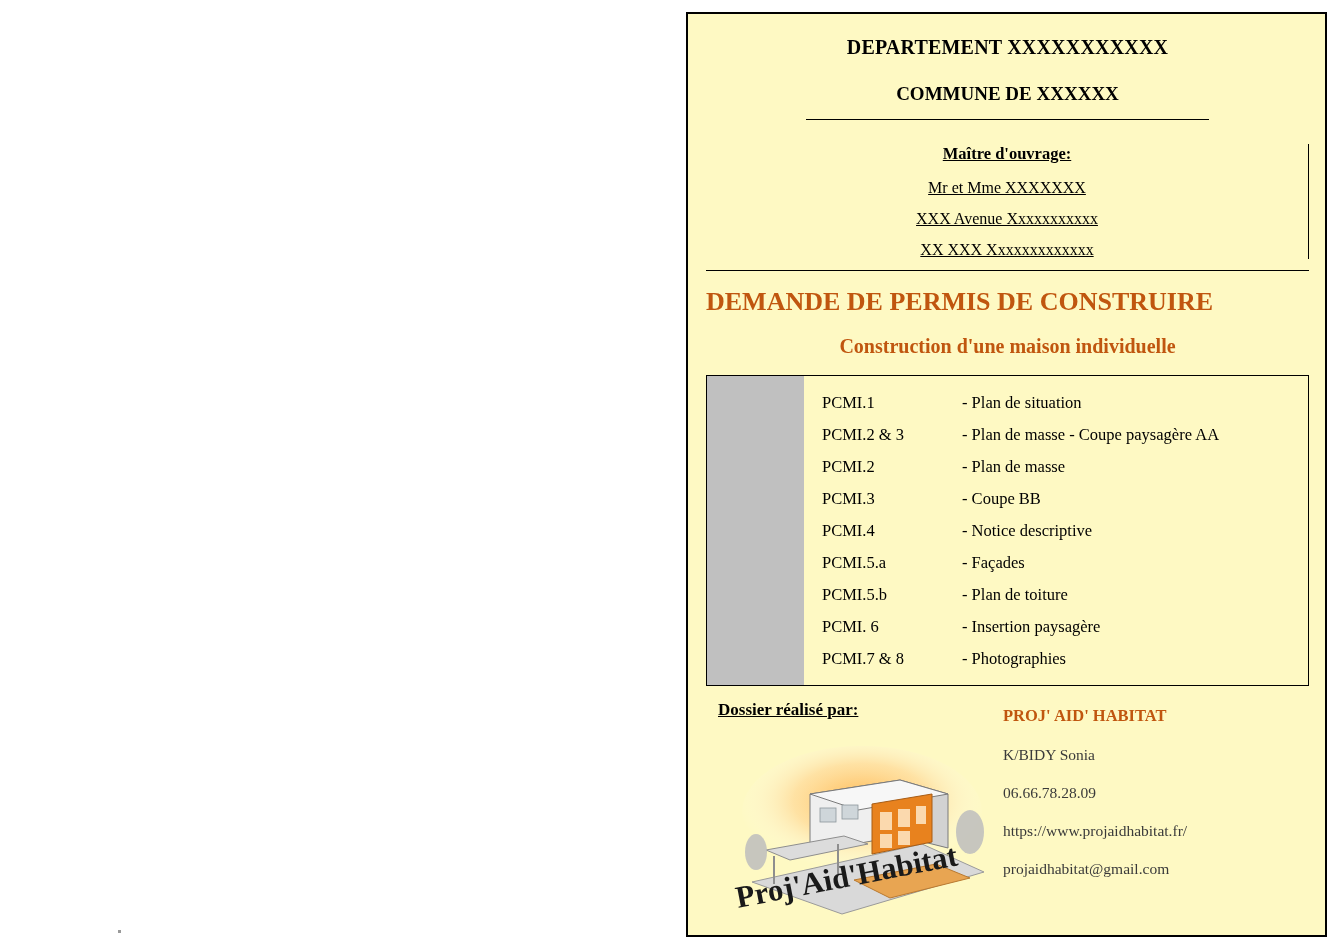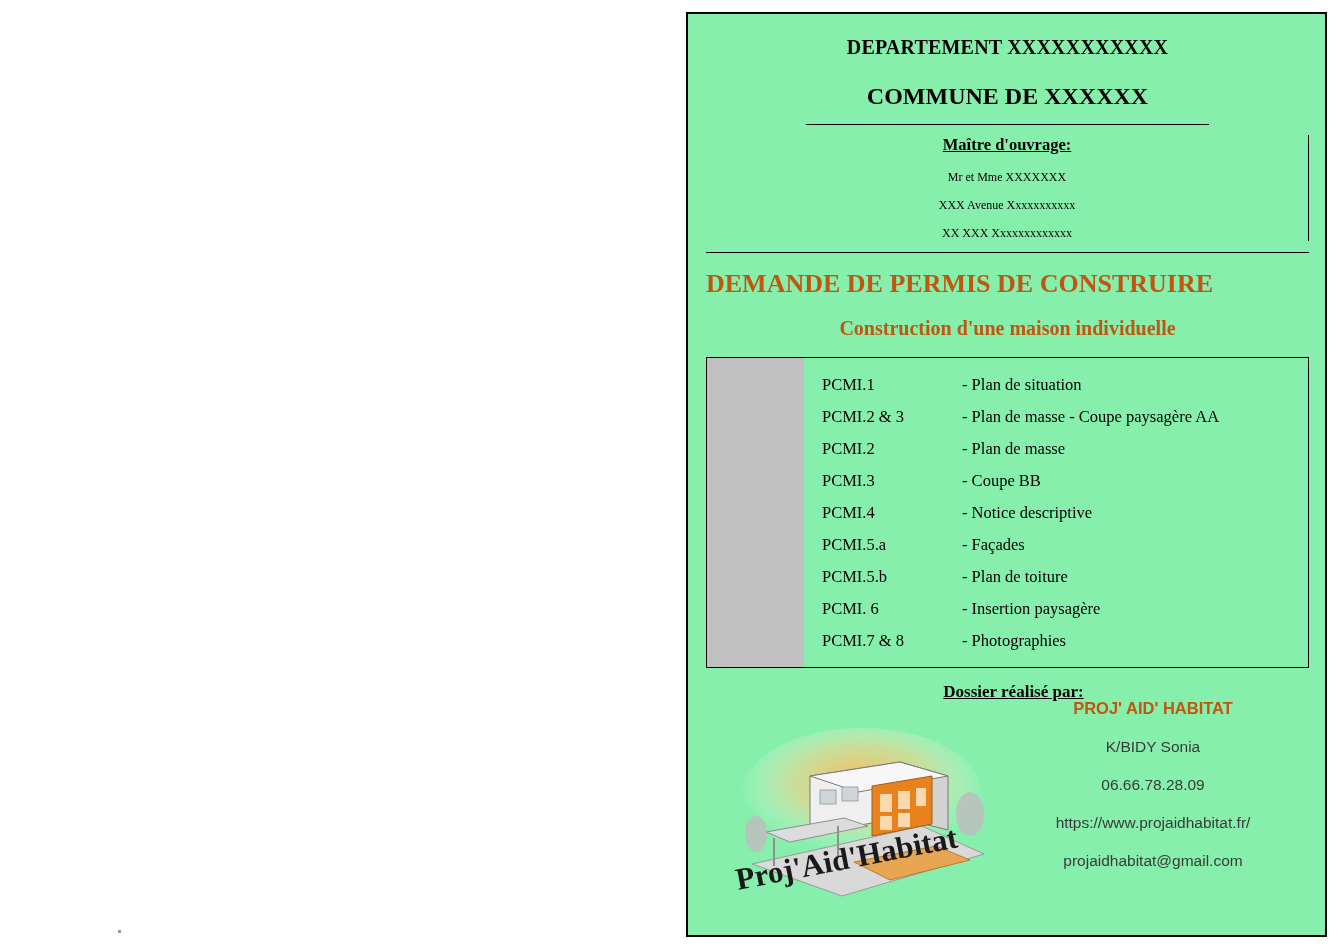--- a/index.html
+++ b/index.html
@@ -17,21 +17,21 @@
   }
 
   
   .page {
     position: absolute;
     left: 686px;
     top: 12px;
     width: 641px;
     height: 925px;
     border: 2px solid #000000;
-    background: #86efac;
+    background: #fef9c3;
     box-sizing: border-box;
   }
 
   .page-inner {
     position: absolute;
     left: 18px;
     top: 16px;
     right: 16px;
     bottom: 8px;
   }
@@ -40,53 +40,54 @@
   .dept-title {
     text-align: center;
     font-weight: bold;
     font-size: 20px;
     letter-spacing: 0.2px;
     margin-top: 6px;
   }
   .commune-title {
     text-align: center;
     font-weight: bold;
-    font-size: 24px;
+    font-size: 19px;
     margin-top: 24px;
   }
 
   .hr-top {
     border: none;
     border-top: 1px solid #000;
     margin: 14px 100px 0 100px;
   }
 
   
   .info-block {
     display: flex;
-    margin-top: 10px;
+    margin-top: 24px;
     position: relative;
   }
   .info-col {
     flex: 1 1 50%;
     text-align: center;
     padding: 0 6px;
   }
   .info-col.left {
     border-right: 1px solid #000;
   }
   .info-head {
     font-weight: bold;
     font-size: 16.5px;
     text-decoration: underline;
     padding-bottom: 2px;
   }
   .info-line {
-    font-size: 12px;
+    font-size: 16px;
     margin-top: 13px;
+    text-decoration: underline;
   }
 
   .hr-mid {
     border: none;
     border-top: 1px solid #000;
     margin: 11px 0 0 0;
   }
 
   
   .main-title {
@@ -139,38 +140,37 @@
   .footer {
     margin-top: 14px;
     position: relative;
     height: 240px;
   }
   .realise-par {
     font-weight: bold;
     font-size: 17px;
     text-decoration: underline;
     margin-left: 12px;
-    text-align: center;
   }
 
   .logo-wrap {
     position: absolute;
     left: 16px;
     top: 32px;
     width: 282px;
     height: 195px;
   }
 
   .contact {
     position: absolute;
     right: 6px;
-    top: 15px;
+    top: 4px;
     width: 300px;
-    text-align: center;
-    font-family: Liberation Sans, sans-serif;
+    text-align: left;
+    font-family: Liberation Serif, serif;
   }
   .contact-name {
     color: #c0560f;
     font-weight: bold;
     font-size: 16.5px;
     margin-top: 2px;
   }
   .contact-line {
     color: #3a3a3a;
     font-size: 15.5px;

